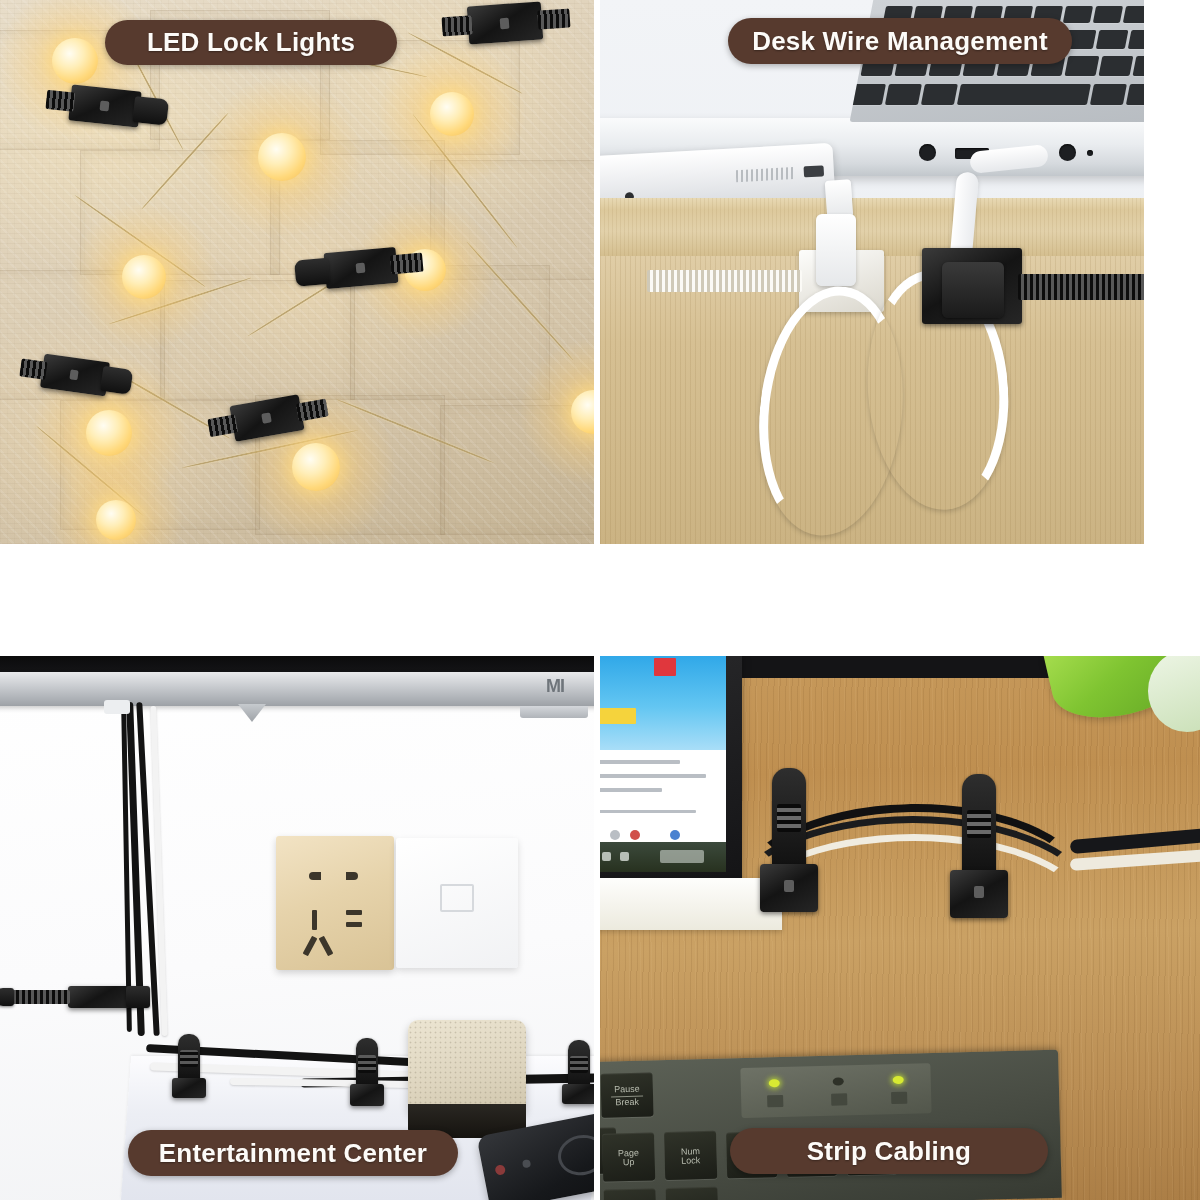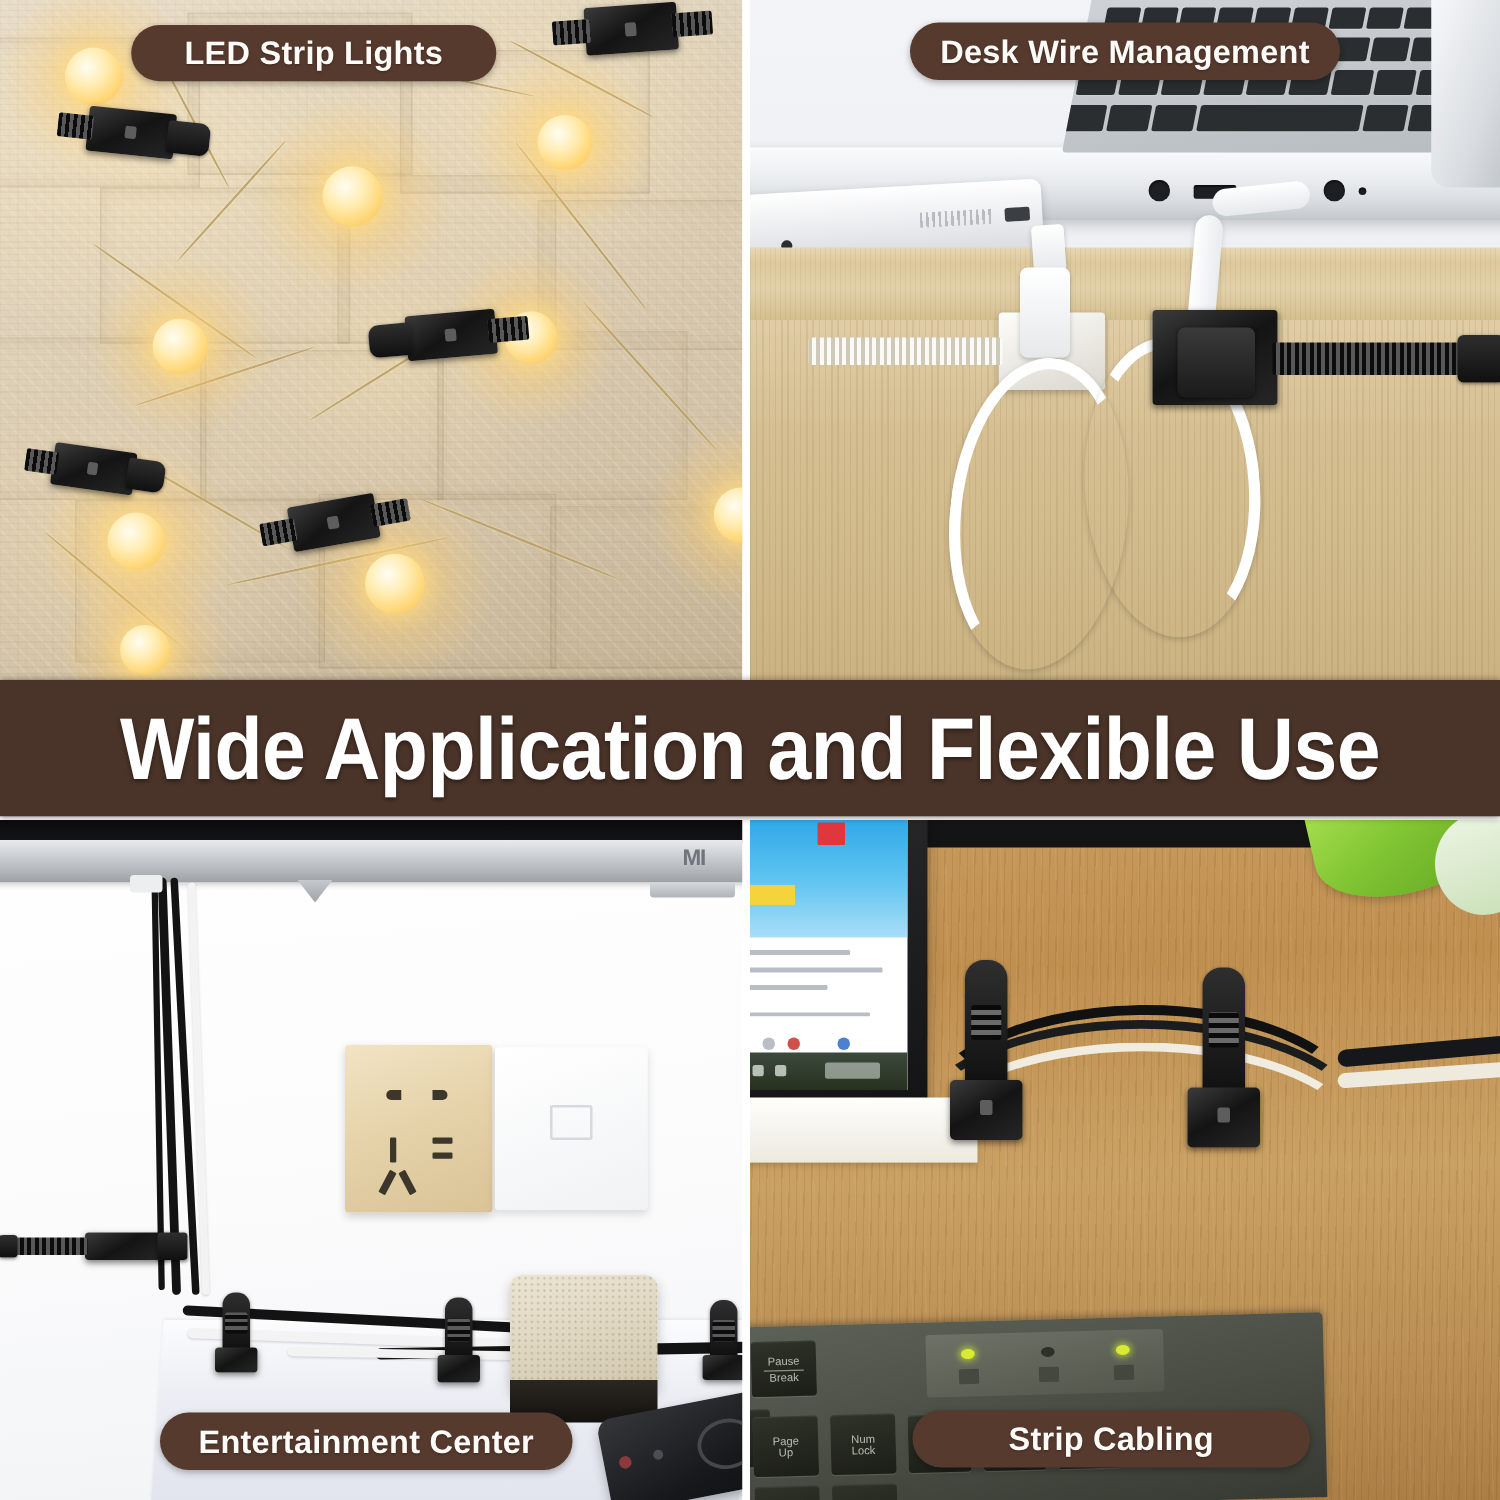--- a/index.html
+++ b/index.html
@@ -95,21 +95,21 @@
   .clip .ladder {
     position:absolute;
     background-image:repeating-linear-gradient(90deg,#0c0c0c 0 3px,#585858 3px 6px);
     border-radius:2px;
   }
   .clip .knob {
     position:absolute; background:#6a6a6a; border-radius:2px; opacity:.85;
   }
 
   
-  #p2 { left:600px; top:0; width:600px; height:544px; }
+  #p2 { left:600px; top:0; width:544px; height:544px; }
   .p2-bg { position:absolute; inset:0; background:linear-gradient(180deg,#f2f4f7 0%,#eceff3 55%,#e7eaee 100%); }
   .bamboo {
     position:absolute; left:0; right:0;
     background:linear-gradient(180deg,#e8d9b4 0%,#ddc99c 20%,#e2d1aa 55%,#d3bd8d 100%);
   }
   .bamboo-grain {
     position:absolute; inset:0; opacity:.55;
     background-image:repeating-linear-gradient(90deg, rgba(150,122,70,.22) 0 1px, transparent 1px 4px);
   }
   .desk-face {
@@ -345,21 +345,21 @@
 
       <div class="clip" style="left:232px;top:400px;width:70px;height:36px;transform:rotate(-10deg);">
         <div class="base"></div>
         <div class="knob" style="left:30px;top:13px;width:9px;height:10px;"></div>
         <div class="ladder" style="left:-24px;top:9px;width:28px;height:18px;"></div>
         <div class="ladder" style="left:66px;top:9px;width:30px;height:18px;"></div>
       </div>
     </div>
 
     <div class="pill" id="pill1" style="left:105px;top:20px;width:292px;height:45px;font-size:26px;background:#573A2E;">
-      <span>LED Strip Lights</span>
+      <span>LED Lock Lights</span>
     </div>
   </div>
 
   <div class="panel" id="p2">
     <div class="photo">
       <div class="p2-bg"></div>
 
       <div class="laptop-body" style="left:-20px;top:118px;width:640px;height:58px;"></div>
       <div class="kb-deck" style="left:262px;top:-6px;width:395px;height:128px;transform:skewX(-11deg);">
         <div class="keyrow" style="left:14px;top:12px;">
@@ -447,23 +447,20 @@
         <div class="ladder" style="left:96px;top:26px;width:152px;height:26px;"></div>
         <div class="strap" style="left:244px;top:20px;width:48px;height:38px;border-radius:5px 16px 16px 5px;"></div>
       </div>
     </div>
 
     <div class="pill" id="pill2" style="left:128px;top:18px;width:344px;height:46px;font-size:26px;background:#573A2E;">
       <span>Desk Wire Management</span>
     </div>
   </div>
 
-  <div id="banner" style="background:#4A3328;">
-    <div id="banner-text">Wide Application and Flexible Use</div>
-  </div>
 
   <div class="panel" id="p3">
     <div class="photo">
       <div class="p3-wall"></div>
 
       <div class="tv-black" style="left:-10px;top:0;width:614px;height:18px;"></div>
       <div class="tv-bar" style="left:-10px;top:16px;width:614px;height:34px;"></div>
       <div class="mi-logo" style="left:546px;top:20px;font-size:18px;">MI</div>
       <div style="position:absolute;left:520px;top:50px;width:68px;height:12px;background:linear-gradient(180deg,#d4d7db,#b0b4b9);border-radius:0 0 3px 3px;"></div>
       <div style="position:absolute;left:238px;top:48px;width:28px;height:18px;background:linear-gradient(180deg,#c6cace,#9ea2a7);clip-path:polygon(0 0,100% 0,50% 100%);"></div>

